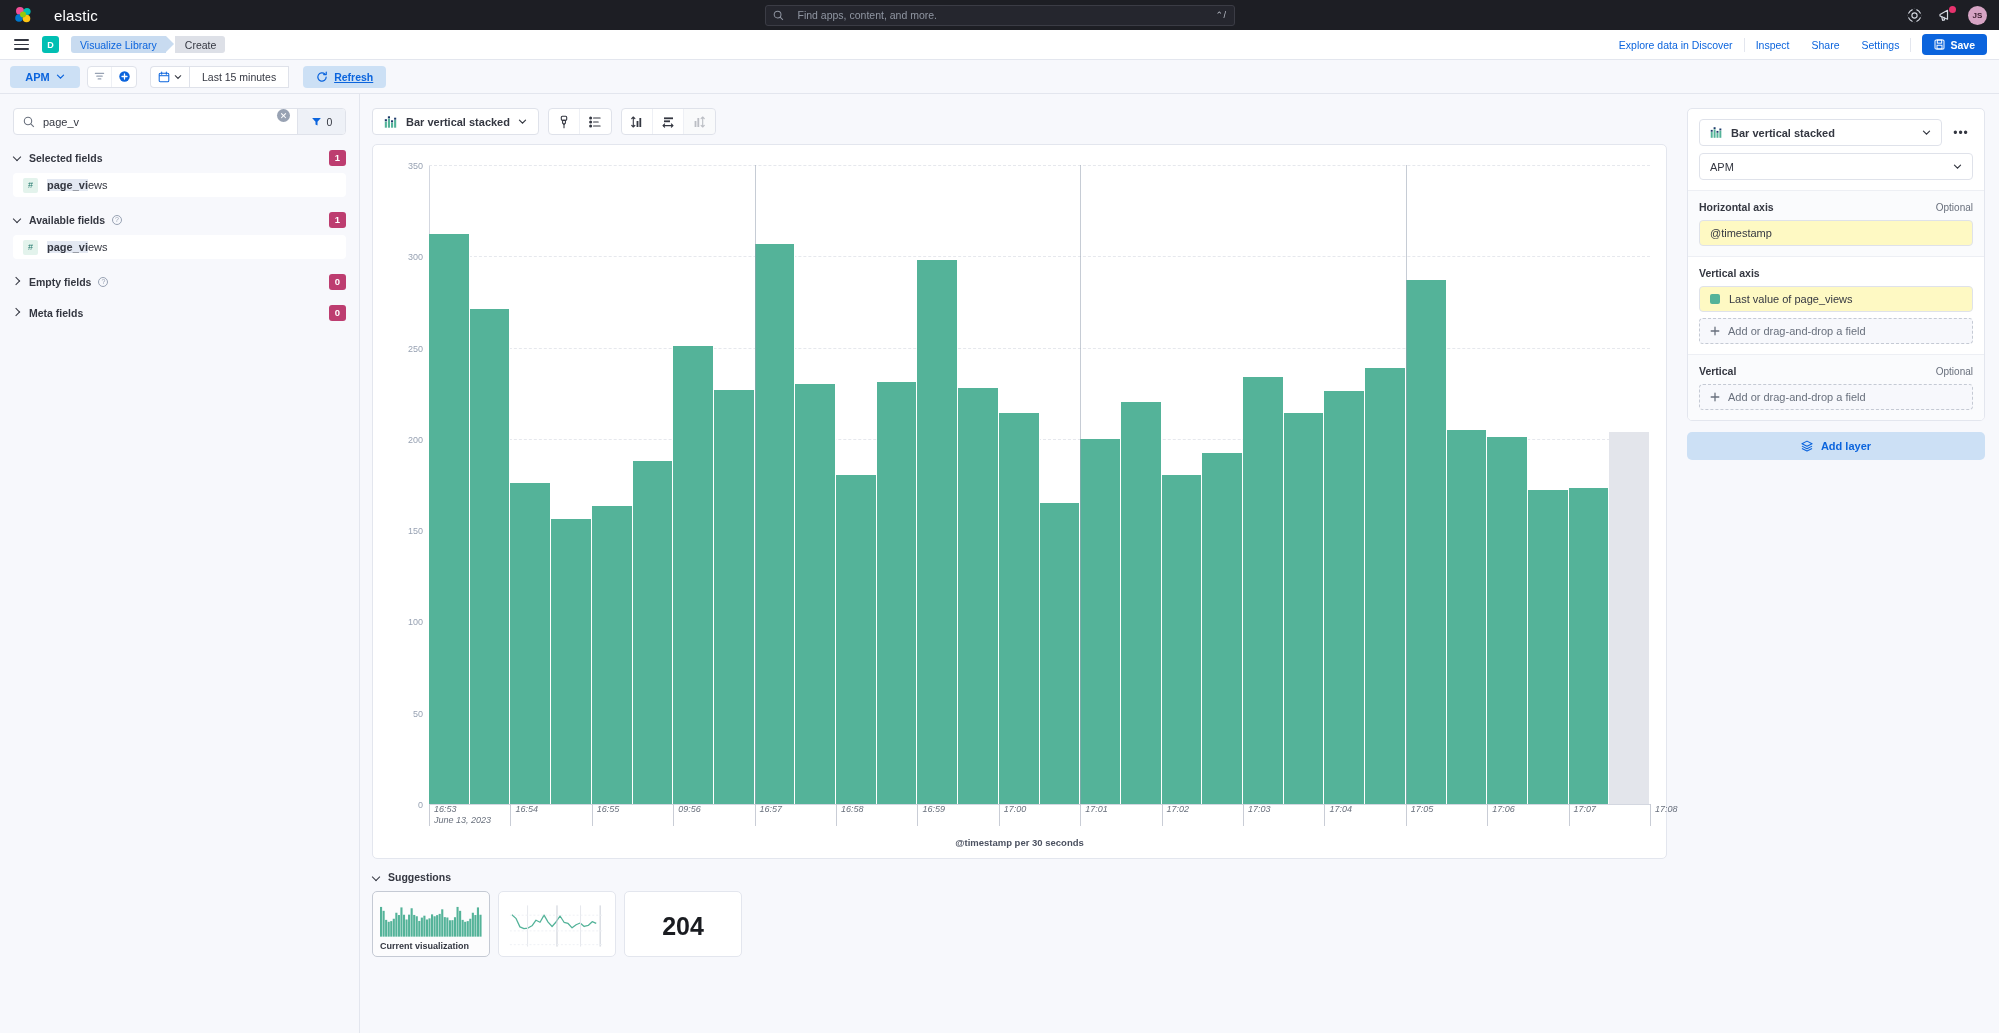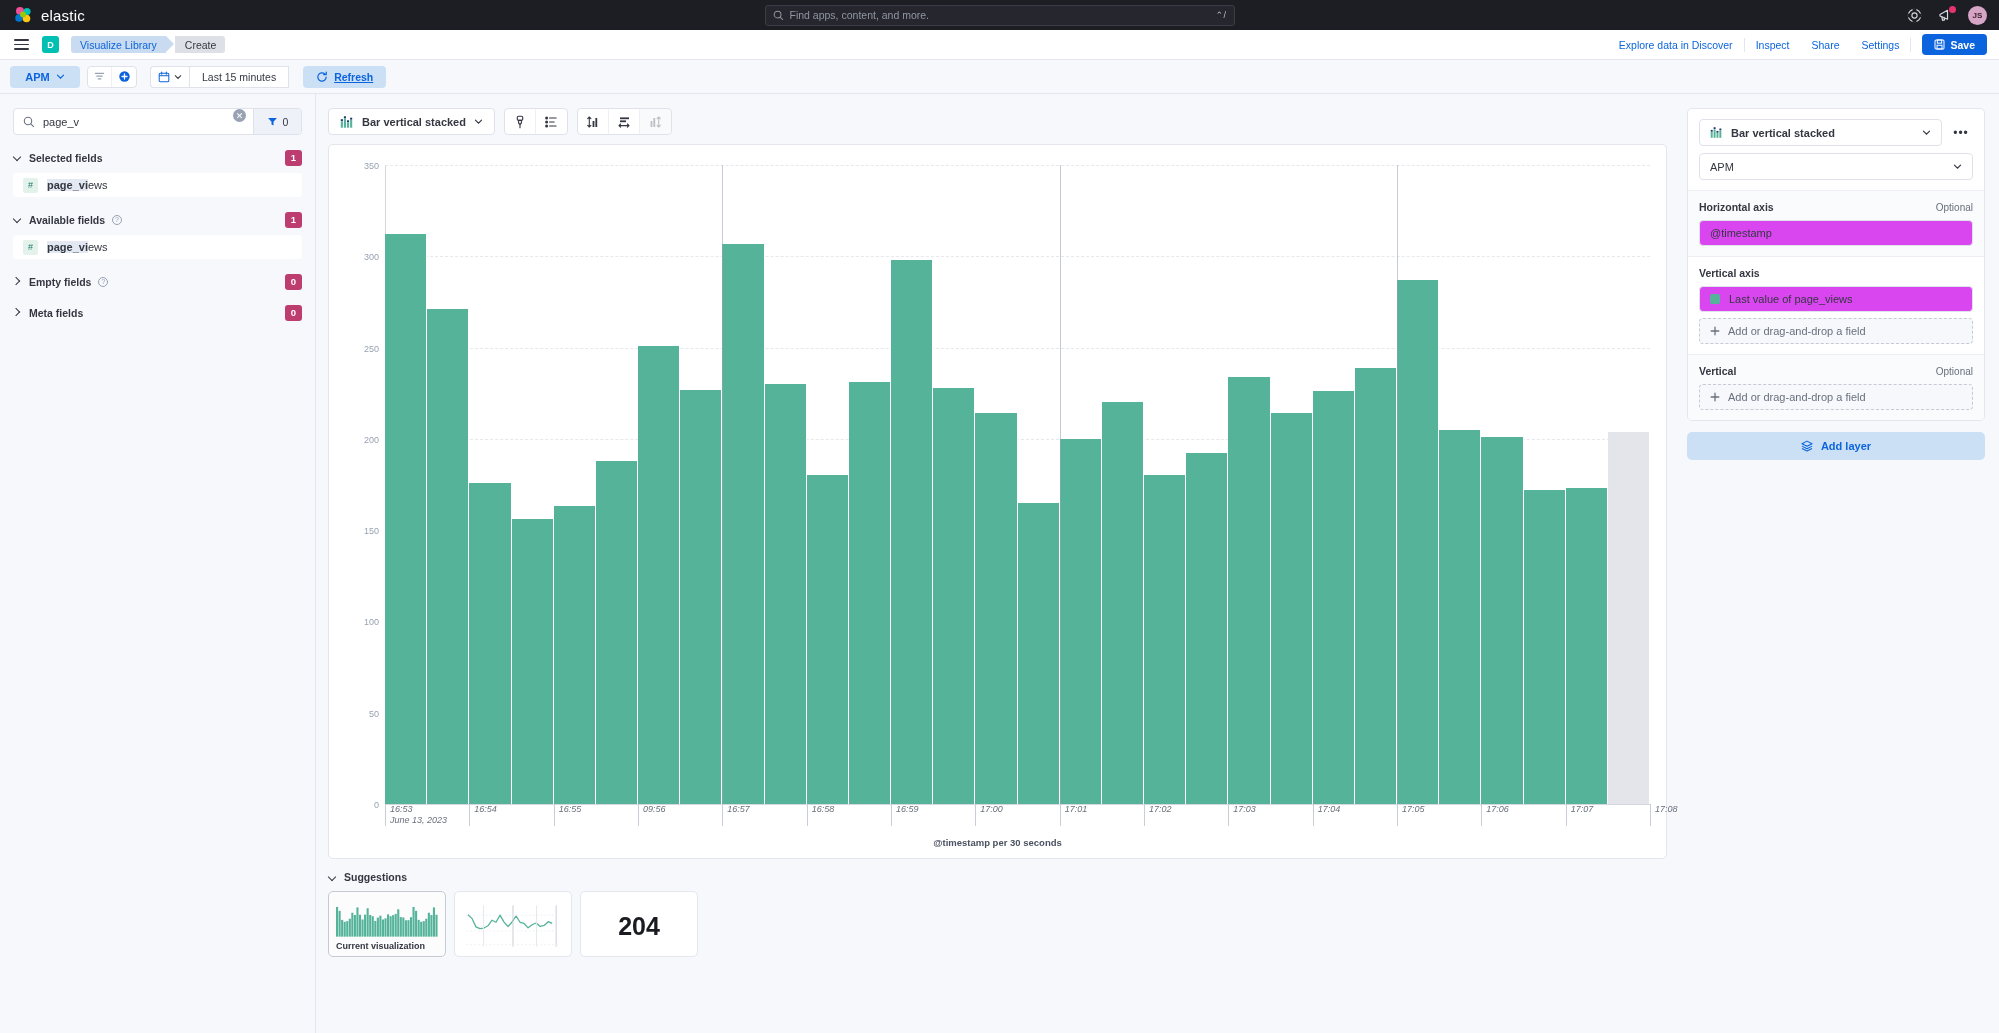--- a/index.html
+++ b/index.html
@@ -9,28 +9,28 @@
     background: #F7F8FC;
     overflow: hidden;
     -webkit-font-smoothing: antialiased;
   }
 
   
   .topbar {
     height: 30px; background: #1D1E24;
     display: flex; align-items: center; position: relative;
   }
-  .brand { display: flex; align-items: center; gap: 8px; padding-left: 14px; }
+  .brand { display: flex; align-items: center; gap: 21px; padding-left: 14px; }
   .brand-logo { width: 19px; height: 19px; position: relative; }
   .brand-name { color: #FFFFFF; font-size: 15px; letter-spacing: .2px; }
   .global-search {
     position: absolute; left: 50%; transform: translateX(-50%);
     width: 470px; height: 21px; background: #25262E;
     border: 1px solid #3B3C45; border-radius: 3px;
-    display: flex; align-items: center; padding: 0 7px; gap: 6px;
+    display: flex; align-items: center; padding: 0 7px; gap: 14px;
   }
   .global-search .ph { color: #9096A2; font-size: 10.5px; flex: 1; }
   .gs-kbd { color: #B8BCC6; font-size: 9px; letter-spacing: .5px; }
   .topbar-right {
     position: absolute; right: 12px; display: flex; align-items: center; gap: 14px;
   }
   .ticon { width: 17px; height: 17px; position: relative; cursor: pointer; }
   .avatar {
     width: 19px; height: 19px; border-radius: 50%;
     background: #D6A4C4; color: #3F2232; font-size: 8px; font-weight: bold;
@@ -117,21 +117,21 @@
     display: flex; align-items: center; gap: 6px; padding: 0 13px;
     font-size: 10.5px; font-weight: bold; margin-left: 7px; cursor: pointer;
   }
   .refresh-btn .rl { text-decoration: underline; }
 
   
   .workspace { display: flex; height: calc(1033px - 30px - 30px - 34px); }
 
   
   .datapanel {
-    width: 316px; background: #F7F8FC; border-right: 1px solid #E3E6EE;
+    width: 360px; background: #F7F8FC; border-right: 1px solid #E3E6EE;
     padding: 14px 13px 0 13px; flex-shrink: 0;
   }
   .field-search-row {
     display: flex; align-items: stretch; height: 27px;
     background: #fff; border: 1px solid #DFE2EA; border-radius: 4px; overflow: hidden;
   }
   .fs-input {
     flex: 1; display: flex; align-items: center; gap: 8px; padding: 0 9px;
   }
   .fs-input .val { font-size: 11px; color: #343741; }
@@ -288,21 +288,21 @@
     color: #343741; font-size: 12px; flex-shrink: 0;
   }
   .cfg-section { border-top: 1px solid #EDEFF4; padding: 10px 11px; }
   .cfg-section.alt { background: #FAFBFD; }
   .cfg-head {
     display: flex; align-items: baseline; margin-bottom: 7px; gap: 41px;
   }
   .cfg-head .h { font-size: 10.5px; font-weight: bold; color: #343741; }
   .cfg-head .opt { margin-left: auto; font-size: 10px; color: #69707D; }
   .dim-pill {
-    background: #d946ef; border: 1px solid #DFE2EA; border-radius: 4px;
+    background: #fef9c3; border: 1px solid #DFE2EA; border-radius: 4px;
     height: 26px; display: flex; align-items: center; gap: 9px;
     padding: 0 10px; font-size: 11px; color: #343741; cursor: pointer; margin-bottom: 6px;
   }
   .swatch { width: 10px; height: 10px; border-radius: 2px; background: #54B399; flex-shrink: 0; }
   .dim-empty {
     border: 1px dashed #C5CAD4; border-radius: 4px; height: 26px;
     display: flex; align-items: center; gap: 8px; padding: 0 10px;
     font-size: 11px; color: #69707D; cursor: pointer; background: #F7F8FC;
   }
   .add-layer {

